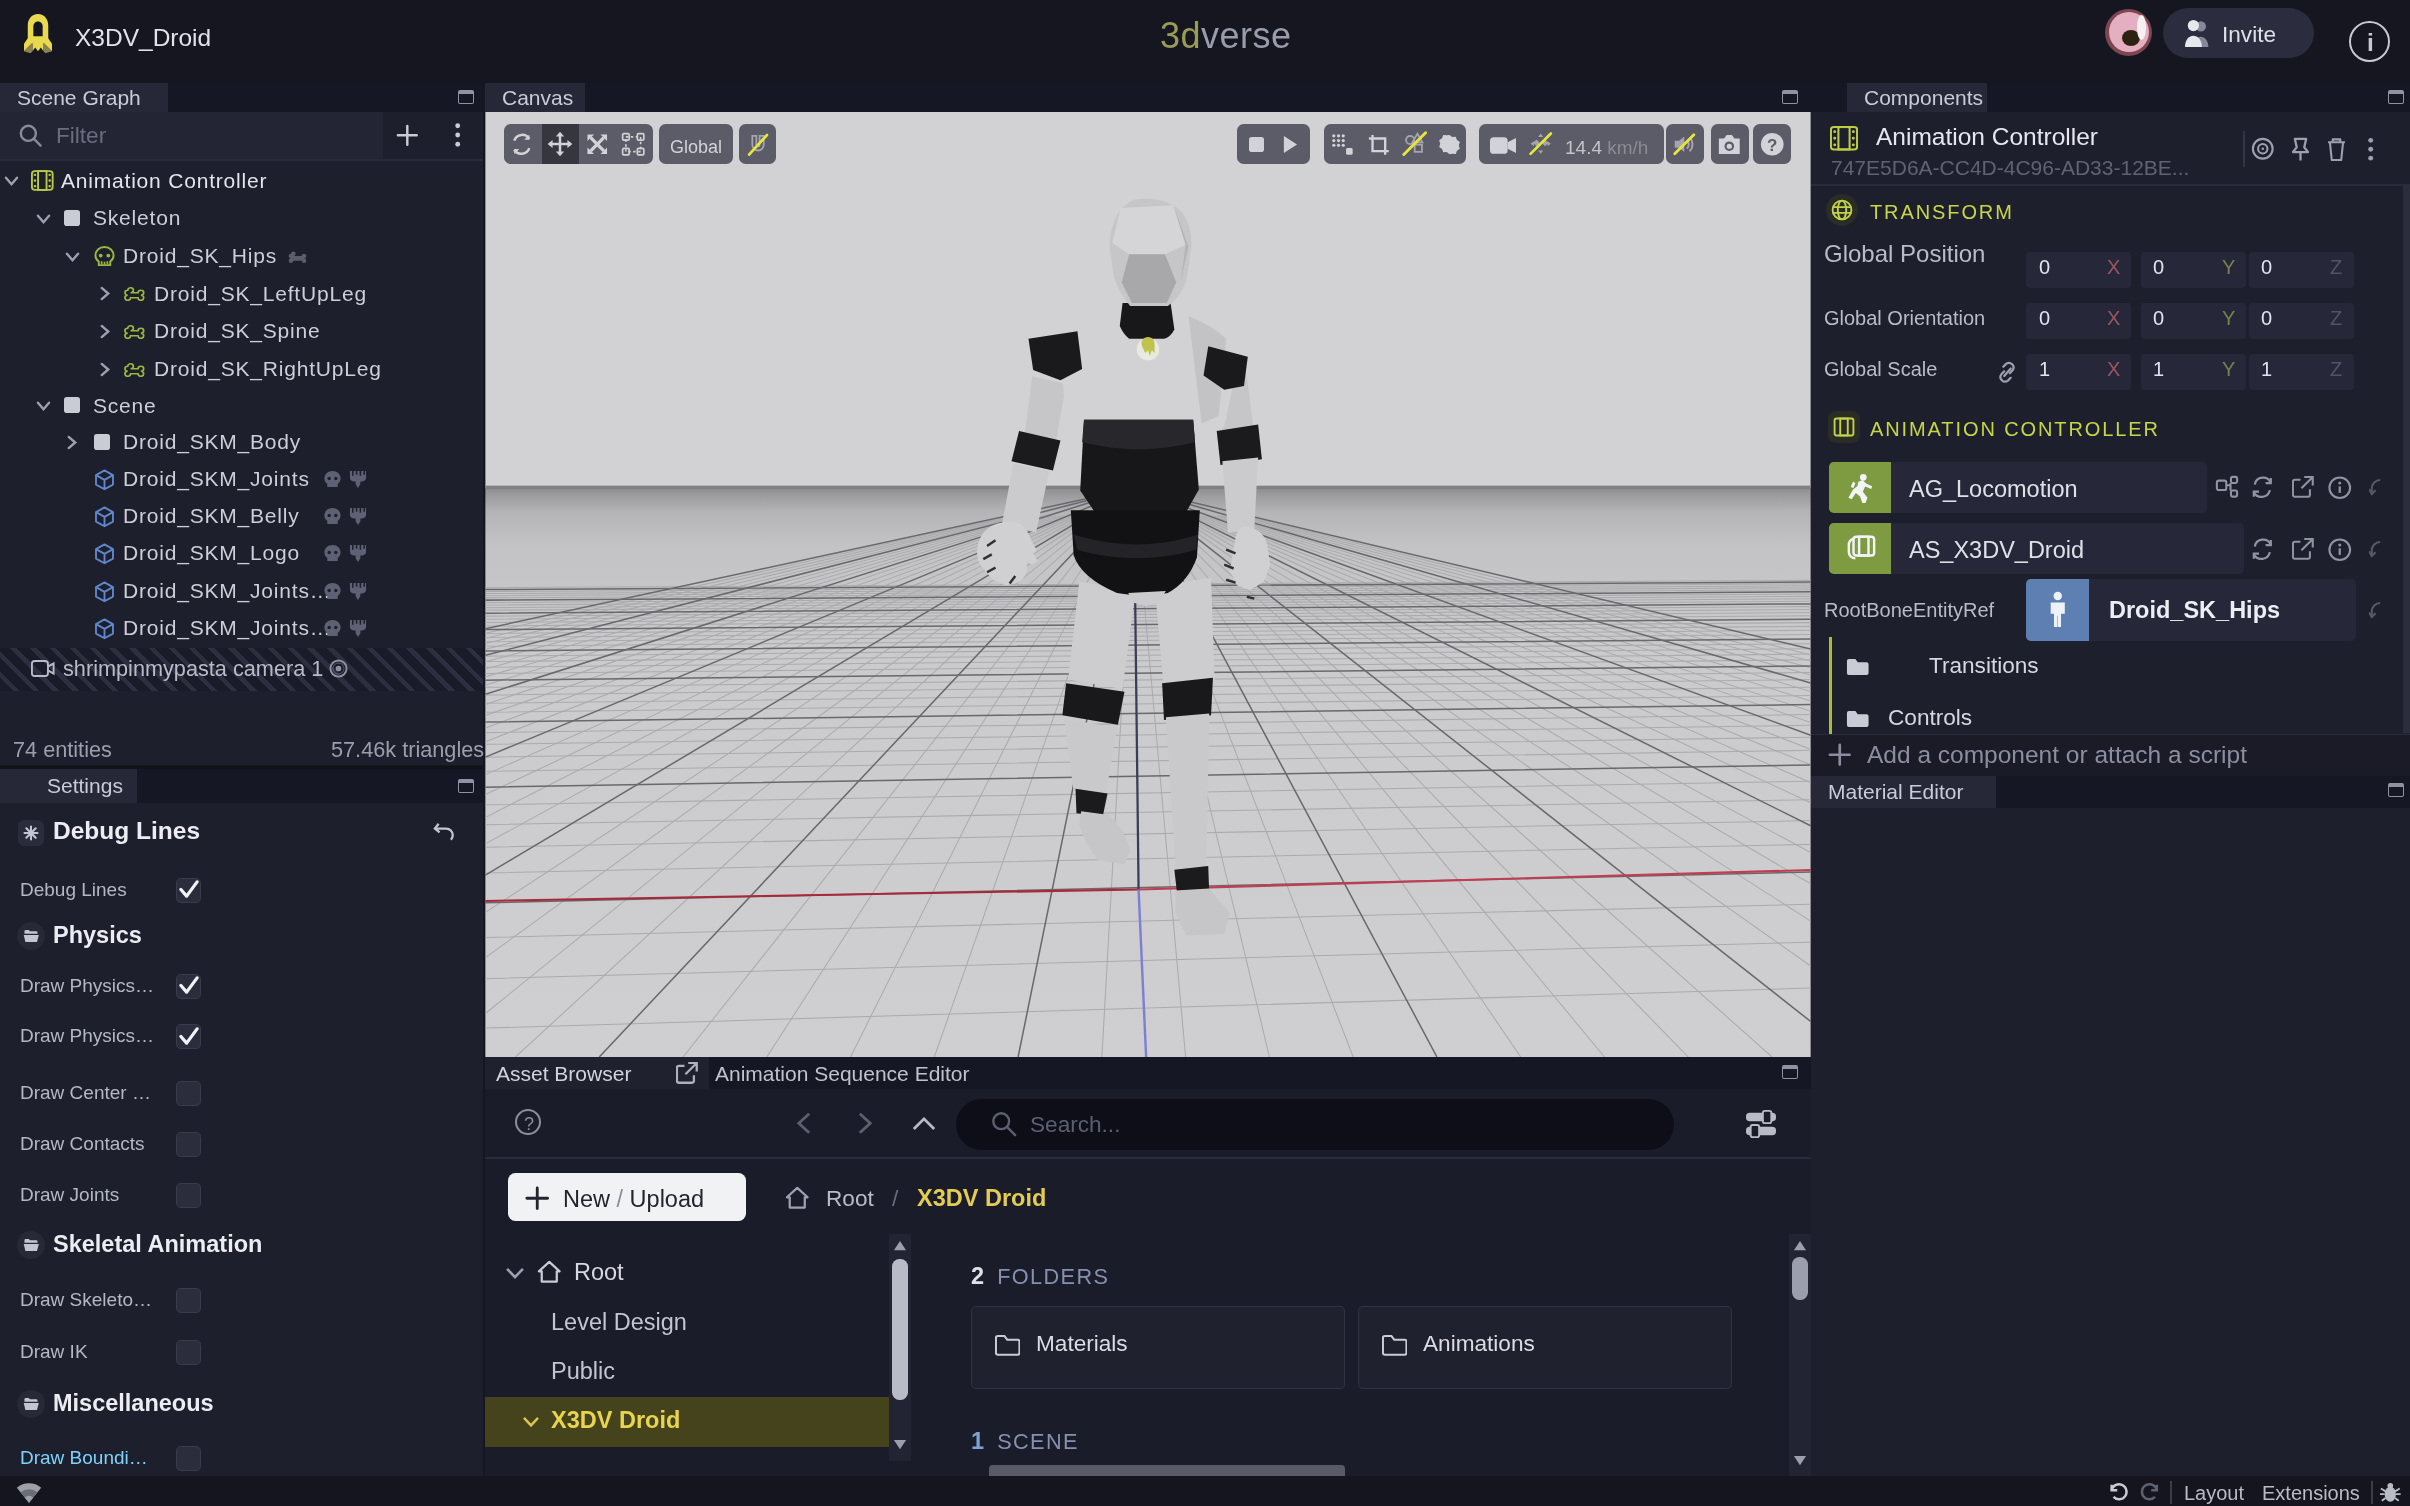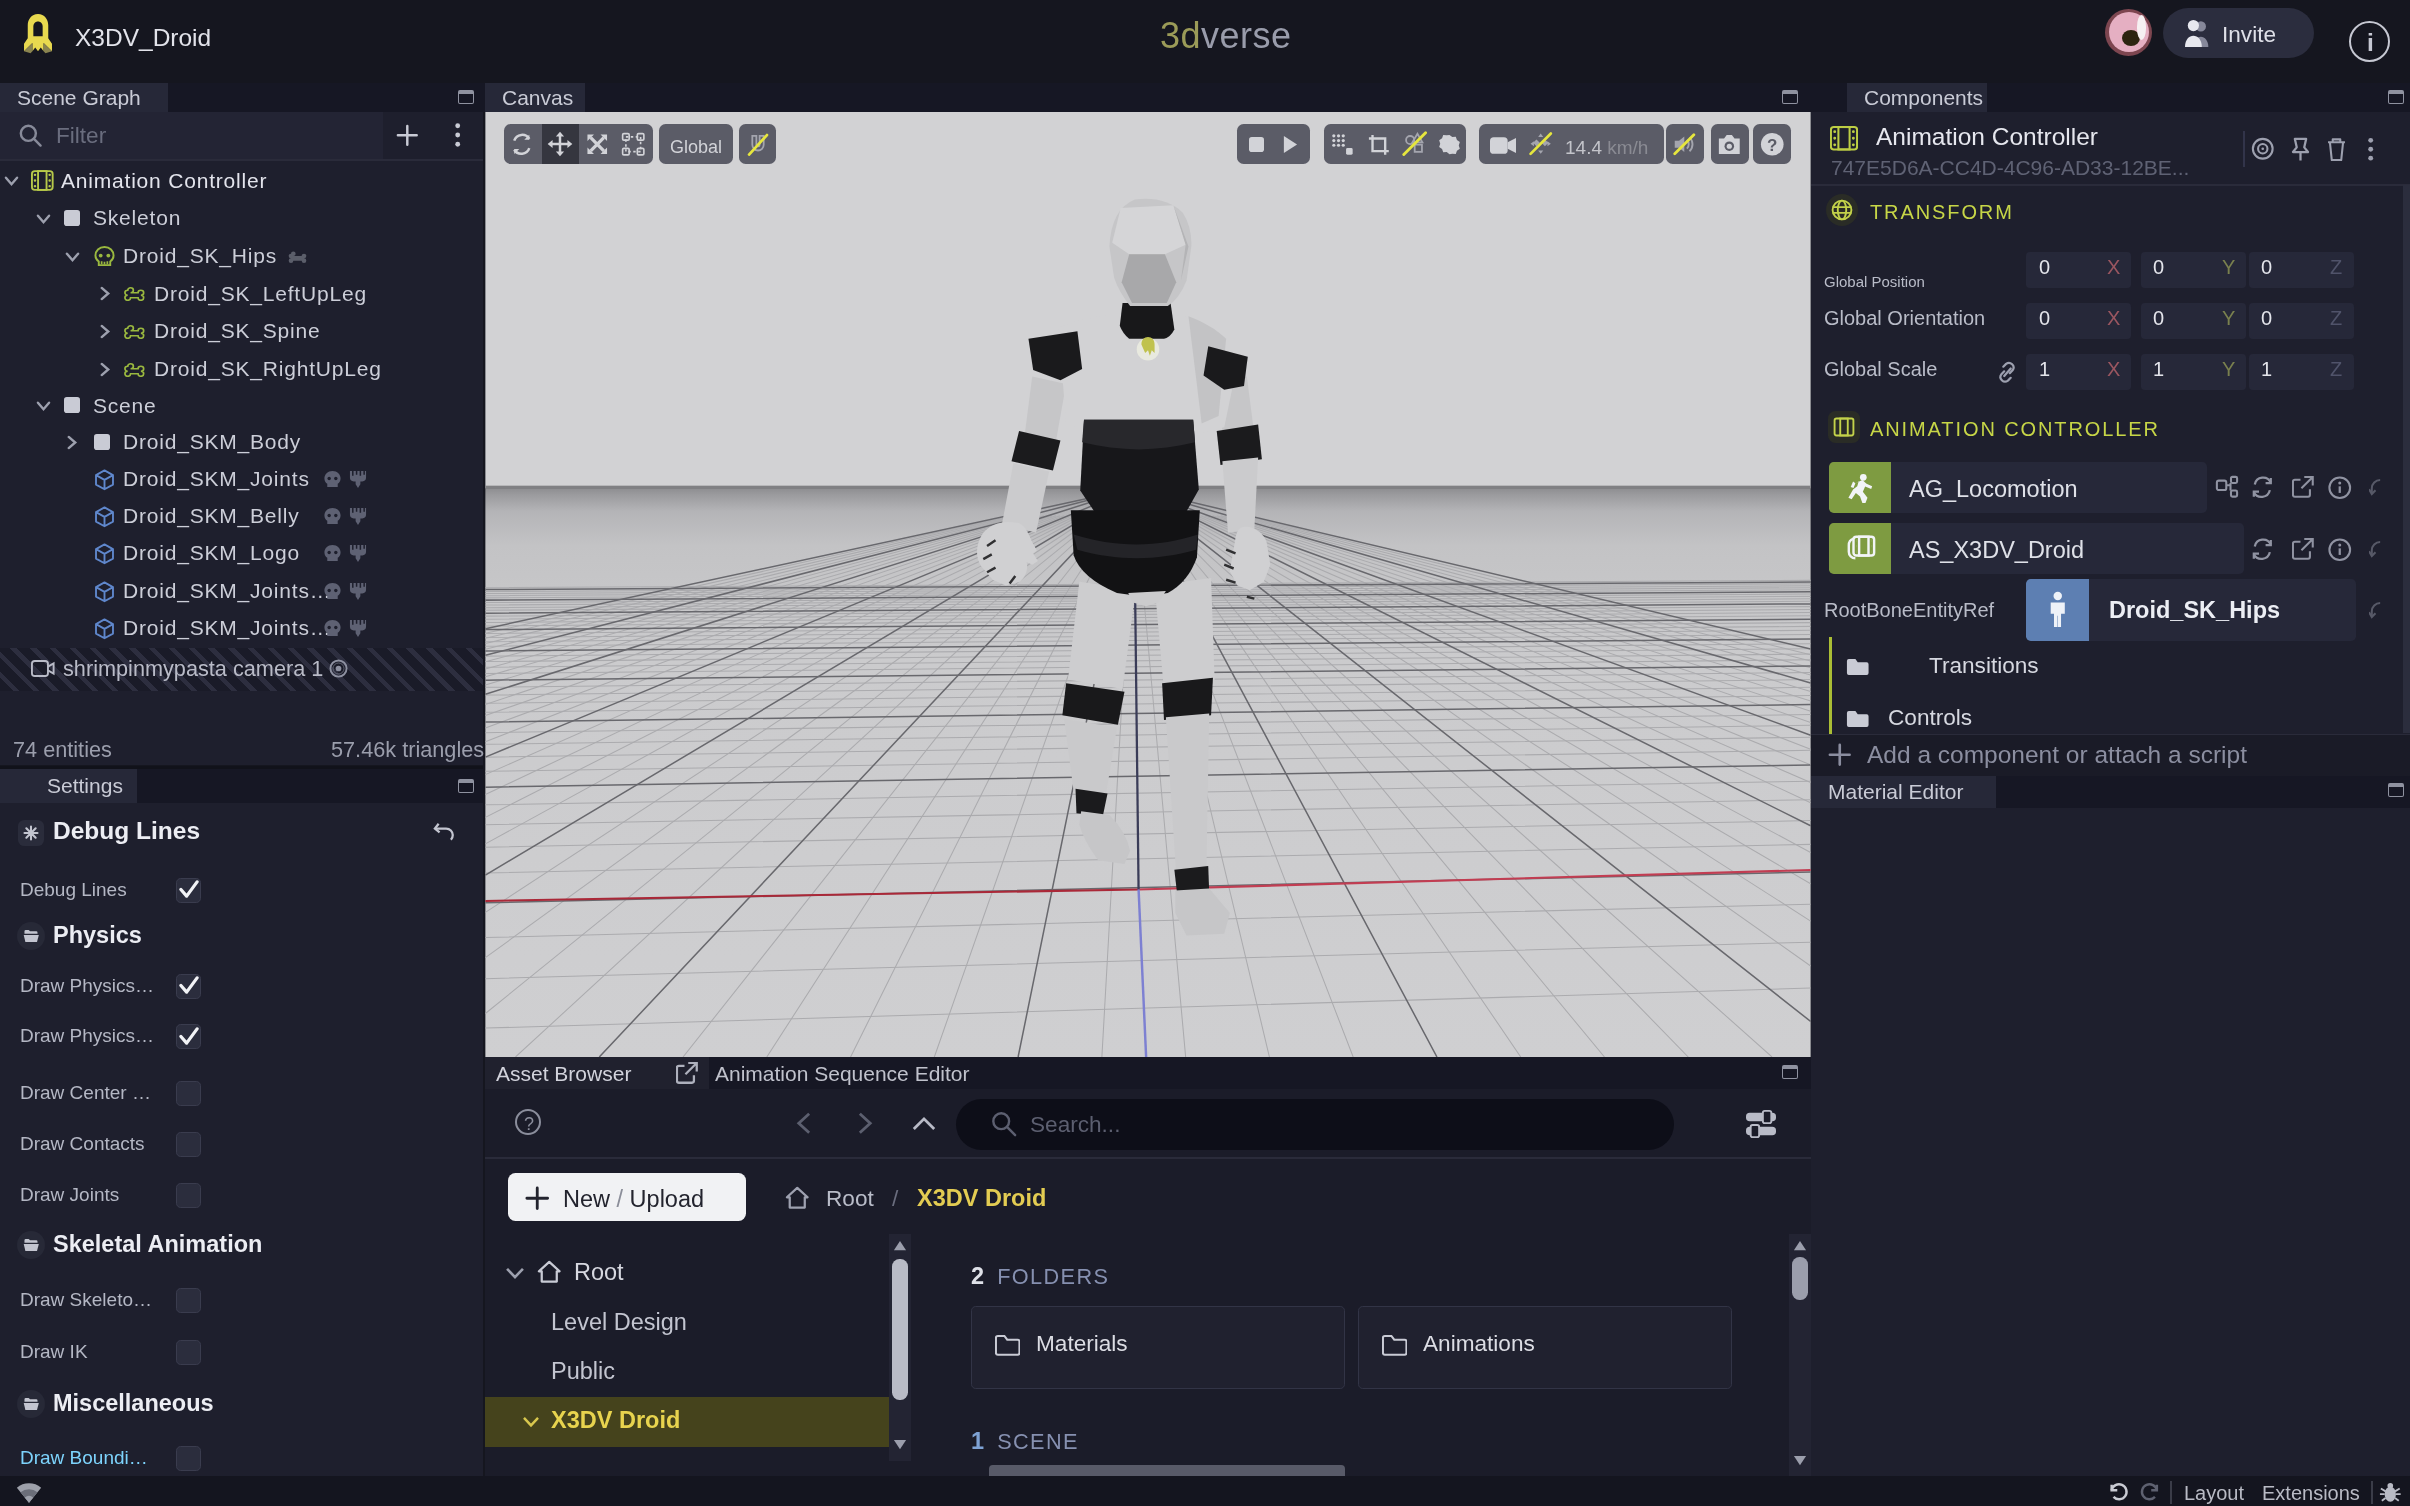--- a/index.html
+++ b/index.html
@@ -539,21 +539,21 @@
       <circle cx="5" cy="22.5" r="2.6" fill="#9da0af"></circle>
     </svg>
 <div class="abs" style="left:1811px;top:184px;width:600px;height:1.9px;background:#2a2b3a;"></div>
 <svg class="abs" style="left:1826px;top:194px" width="32" height="32" viewBox="0 0 34 34">
       <circle cx="17" cy="17" r="17" fill="#2a2c26"></circle>
       <circle cx="17" cy="17" r="10" fill="none" stroke="#c3d24a" stroke-width="2"></circle>
       <ellipse cx="17" cy="17" rx="4.5" ry="10" fill="none" stroke="#c3d24a" stroke-width="2"></ellipse>
       <path d="M7 14h20M7 20h20" stroke="#c3d24a" stroke-width="2"></path>
     </svg>
 <div class="abs txt" style="left:1870px;top:201px;font-size:20px;letter-spacing:1.9px;color:#c7d647;">TRANSFORM</div>
-<div class="abs txt" style="left:1824px;top:273px;font-size:15px;color:#b9bcc8;text-align:right;">Global Position</div>
+<div class="abs txt" style="left:1824px;top:240px;font-size:24px;color:#b9bcc8;text-align:right;">Global Position</div>
 <div class="abs" style="left:2026px;top:252px;width:105px;height:36px;border-radius:3.8px;background:#262839;"></div>
 <div class="abs txt" style="left:2039px;top:256px;font-size:20px;color:#e3e4ea;">0</div>
 <div class="abs txt" style="left:2107px;top:256px;font-size:20px;color:#9a5660;">X</div>
 <div class="abs" style="left:2141px;top:252px;width:105px;height:36px;border-radius:3.8px;background:#262839;"></div>
 <div class="abs txt" style="left:2153px;top:256px;font-size:20px;color:#e3e4ea;">0</div>
 <div class="abs txt" style="left:2222px;top:256px;font-size:20px;color:#79804e;">Y</div>
 <div class="abs" style="left:2249px;top:252px;width:105px;height:36px;border-radius:3.8px;background:#262839;"></div>
 <div class="abs txt" style="left:2261px;top:256px;font-size:20px;color:#e3e4ea;">0</div>
 <div class="abs txt" style="left:2330px;top:256px;font-size:20px;color:#50536a;">Z</div>
 <div class="abs txt" style="left:1824px;top:307px;font-size:20px;color:#b9bcc8;">Global Orientation</div>

